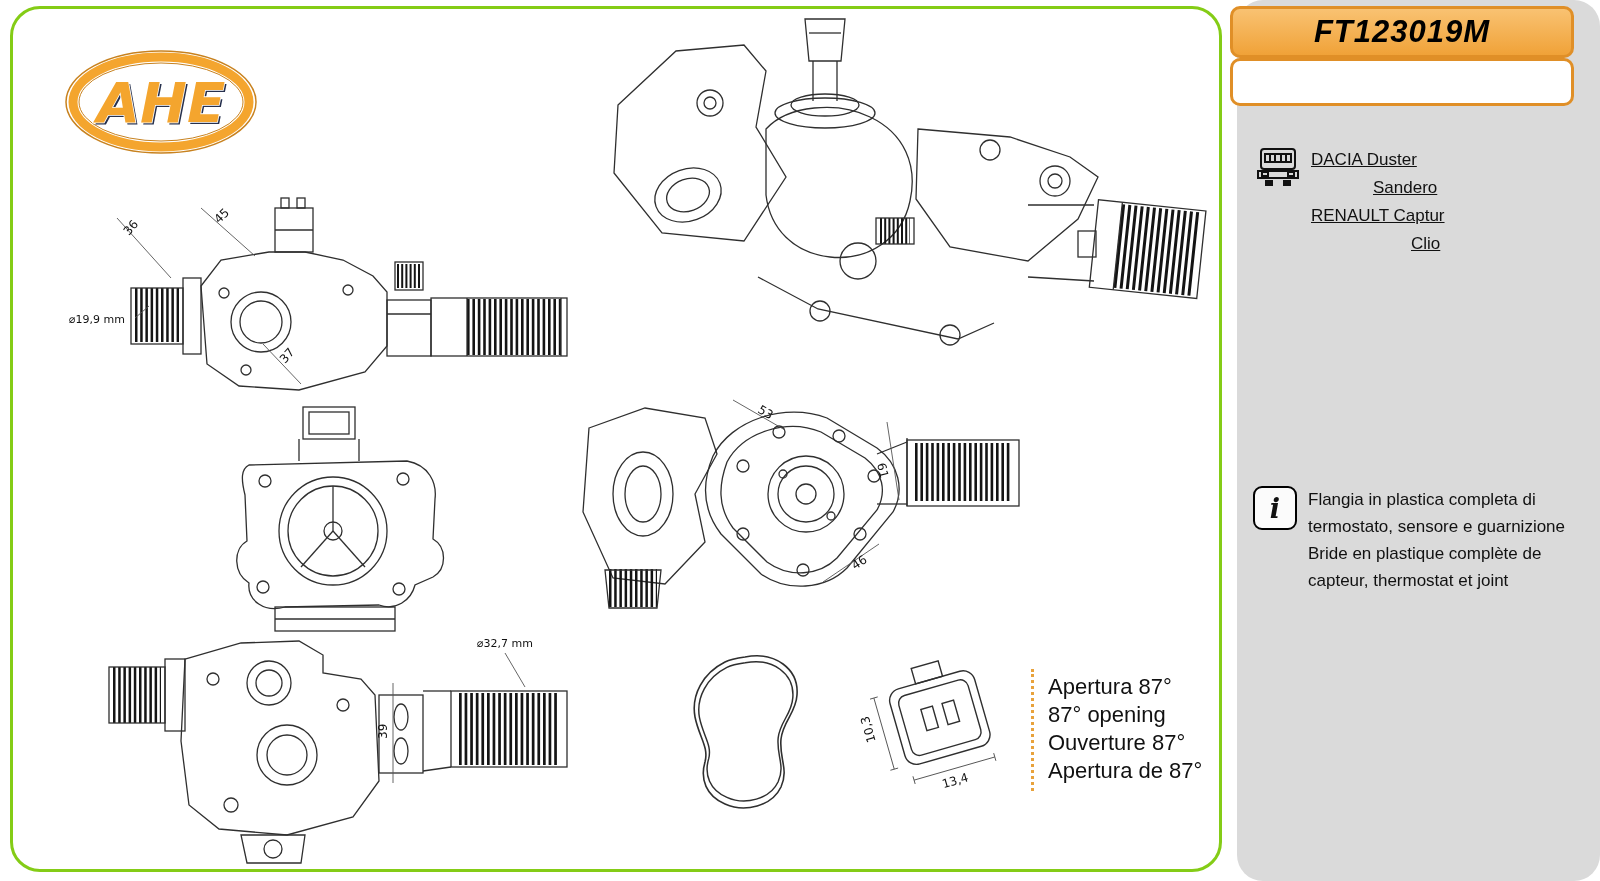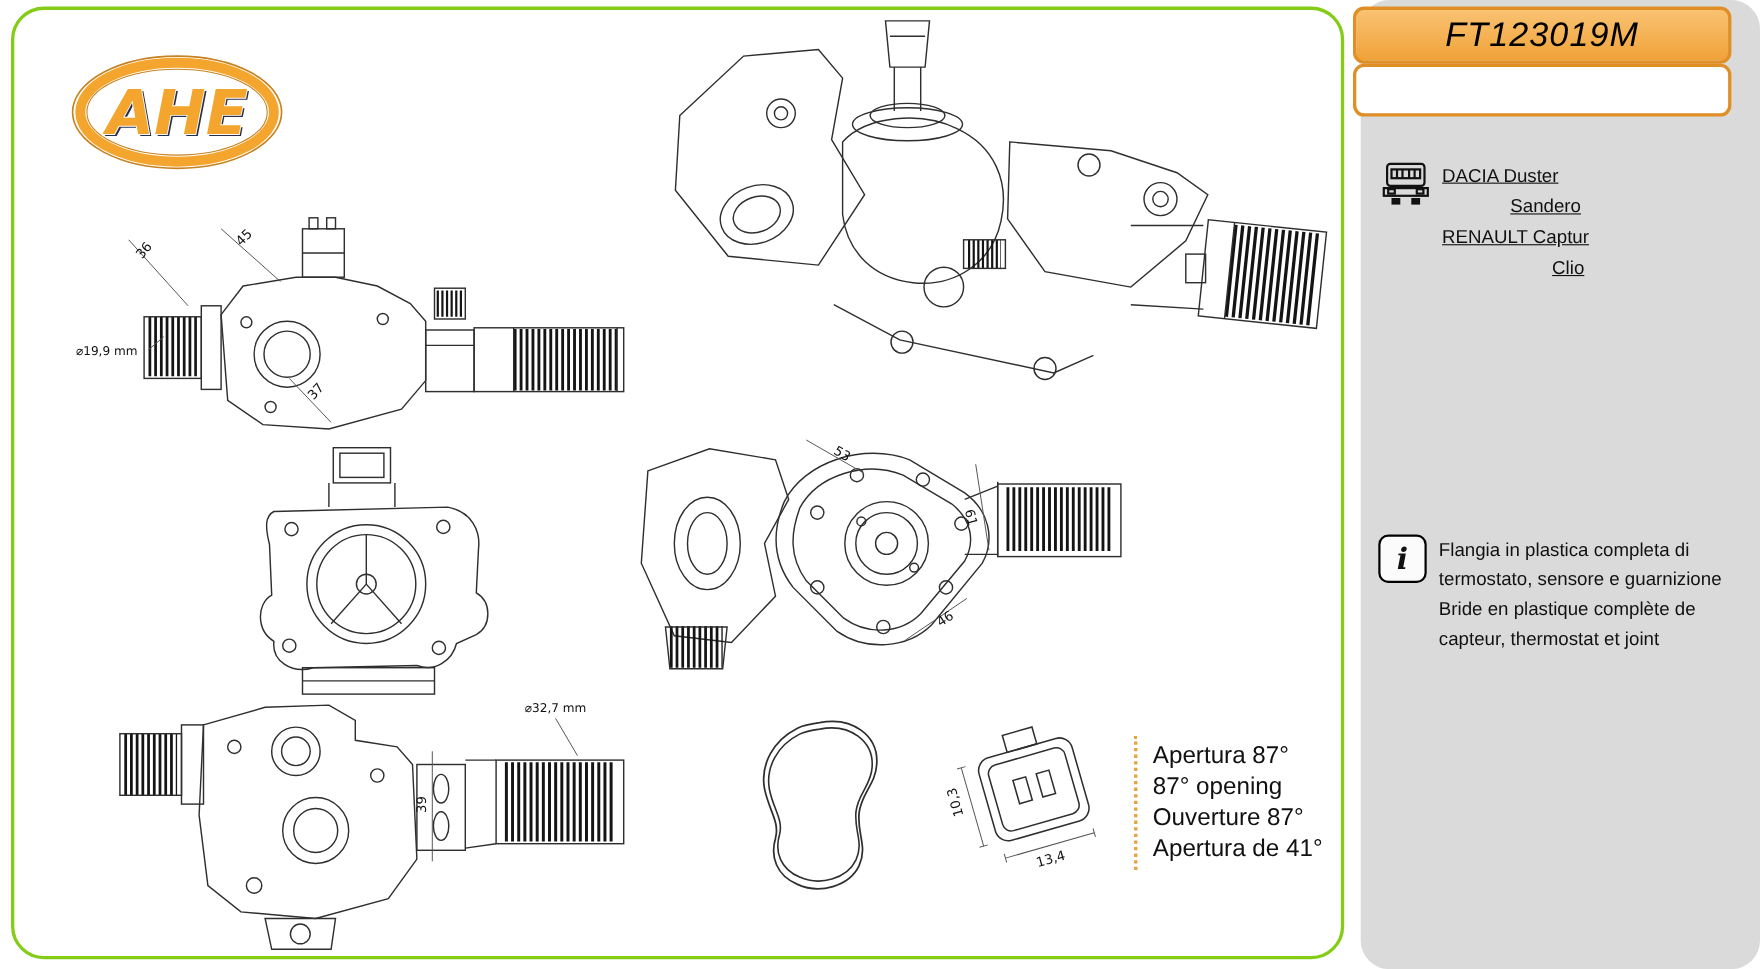--- a/index.html
+++ b/index.html
@@ -12,21 +12,21 @@
 
   
   .right-panel{position:absolute;left:1237px;top:0;width:363px;height:881px;
                background:#DADADA;border-radius:26px;}
 
   
   .part-box{position:absolute;left:1230px;top:6px;width:338px;height:46px;
             border:3px solid #E08F27;border-radius:10px;
             background:linear-gradient(180deg,#F9C272,#F0A238);
             display:flex;align-items:center;justify-content:center;z-index:5;}
-  .part-box span{font-size:31px;font-weight:normal;font-style:italic;letter-spacing:1px;color:#000;}
+  .part-box span{font-size:31px;font-weight:bold;font-style:italic;letter-spacing:1px;color:#000;}
   .empty-box{position:absolute;left:1230px;top:58px;width:338px;height:42px;
              background:#fff;border:3px solid #E08F27;border-radius:10px;z-index:5;}
 
   
   .apps{position:absolute;left:1255px;top:146px;display:flex;gap:10px;z-index:6;text-decoration:underline;}
   .apps-lines{font-size:17px;line-height:28px;}
   .ind-a{padding-left:62px;}
   .ind-b{padding-left:100px;}
 
   
@@ -262,21 +262,21 @@
         </g>
         <text x="34" y="76" font-size="12" fill="#111" transform="rotate(-90 34 76)">10,3</text>
         <text x="86" y="140" font-size="12" fill="#111">13,4</text>
       </g>
     </svg>
 
     <div class="opening-block">
       <div>Apertura 87°</div>
       <div>87° opening</div>
       <div>Ouverture 87°</div>
-      <div>Apertura de 41°</div>
+      <div>Apertura de 87°</div>
     </div>
 
   </div>
 
   <div class="right-panel"></div>
 
   <div class="part-box">
     <span>FT123019M</span>
   </div>
   <div class="empty-box"></div>

